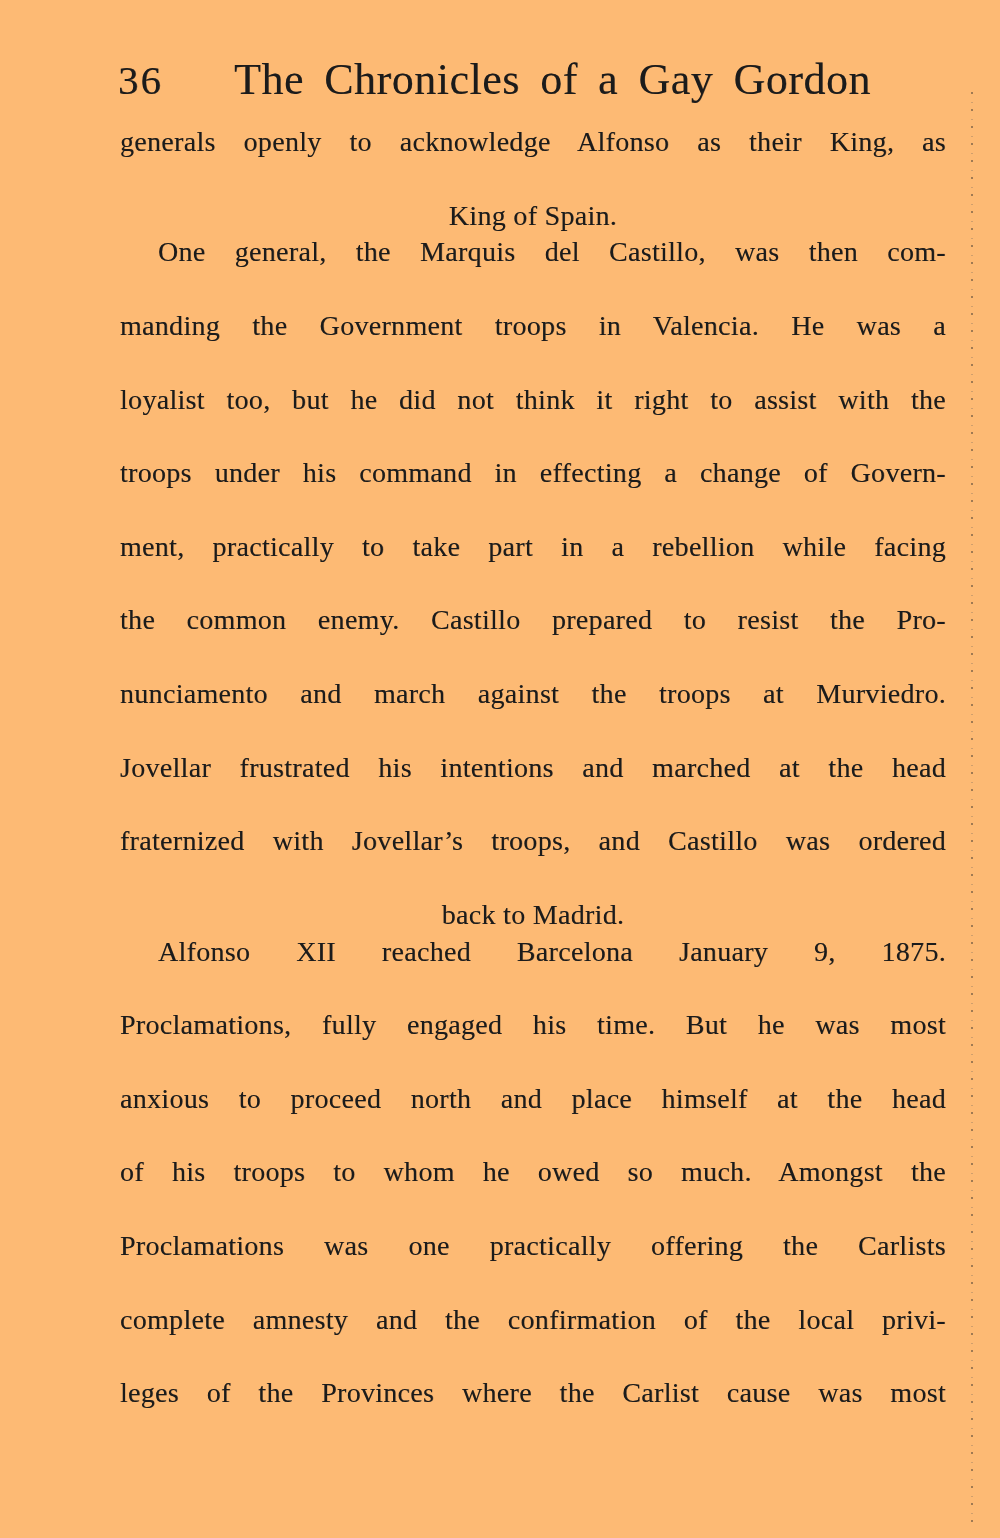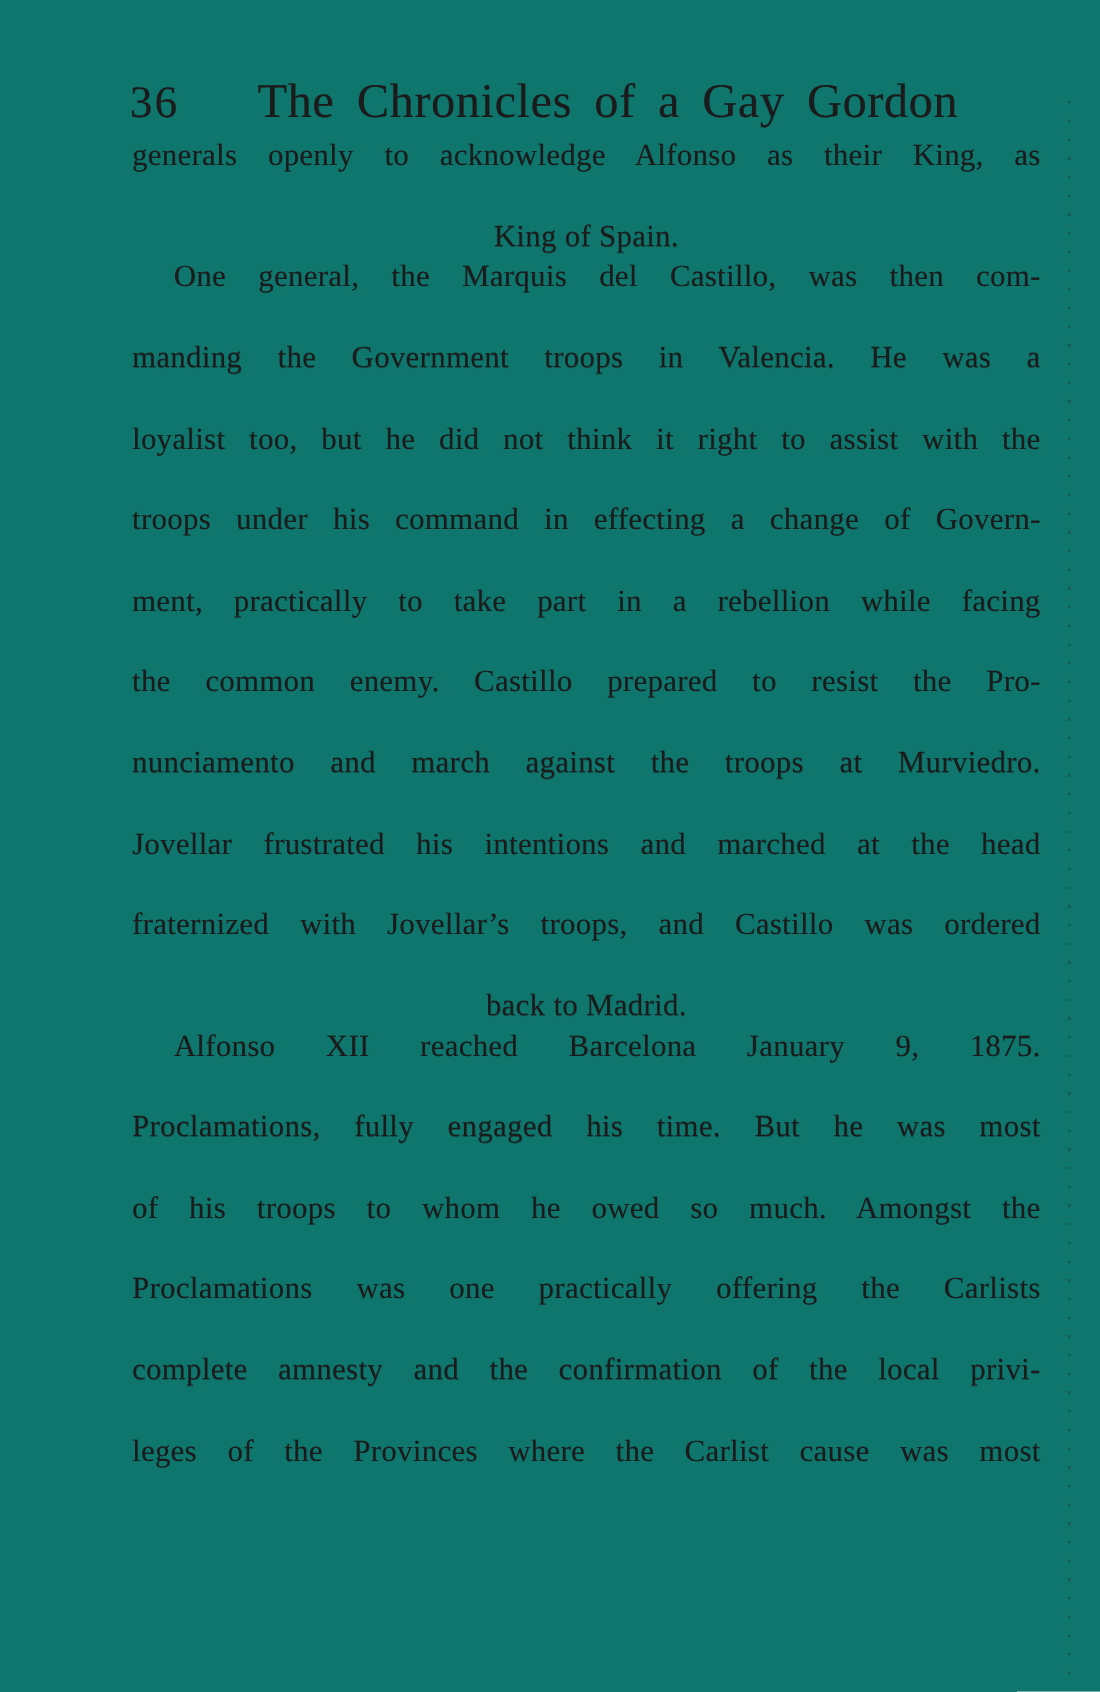--- a/index.html
+++ b/index.html
@@ -4,21 +4,21 @@
 <style>
   html, body {
     margin: 0;
     padding: 0;
     background: #ffffff;
   }
   .page {
     position: relative;
     width: 1000px;
     height: 1538px;
-    background: #0f766e;
+    background: #fdba74;
     overflow: hidden;
     font-family: "Liberation Serif", "DejaVu Serif", serif;
     color: #1b1b1b;
   }
   
   .header {
     position: absolute;
     top: 54px;
     left: 118px;
     right: 58px;
@@ -31,21 +31,20 @@
     text-shadow: 0.4px 0.4px 0 rgba(25,25,25,0.45);
   }
   .page-title {
     flex: 1;
     text-align: center;
     font-size: 44px;
     word-spacing: 0.20em;
     letter-spacing: 0.5px;
     white-space: nowrap;
     text-shadow: 0.4px 0.4px 0 rgba(25,25,25,0.45);
-    margin-top: 12px;
   }
   
   .body-text {
     position: absolute;
     top: 124px;
     left: 120px;
     width: 826px;
   }
   .line {
     font-size: 28px;
@@ -108,20 +107,21 @@
         <div class="line j">ment, practically to take part in a rebellion while facing</div>
         <div class="line j">the common enemy.  Castillo prepared to resist the Pro-</div>
         <div class="line j">nunciamento and march against the troops at Murviedro.</div>
         <div class="line j">Jovellar frustrated his intentions and marched at the head</div>
         <div class="line j">fraternized with Jovellar’s troops, and Castillo was ordered</div>
         <div class="line">back to Madrid.</div>
       </div>
       <div>
         <div class="line j indent">Alfonso XII reached Barcelona January 9, 1875.</div>
         <div class="line j">Proclamations, fully engaged his time.  But he was most</div>
+        <div class="line j">anxious to proceed north and place himself at the head</div>
         <div class="line j">of his troops to whom he owed so much.  Amongst the</div>
         <div class="line j">Proclamations was one practically offering the Carlists</div>
         <div class="line j">complete amnesty and the confirmation of the local privi-</div>
         <div class="line j">leges of the Provinces where the Carlist cause was most</div>
       </div>
     </div>
 
   <div class="scan-edge"></div>
 
 </div>

